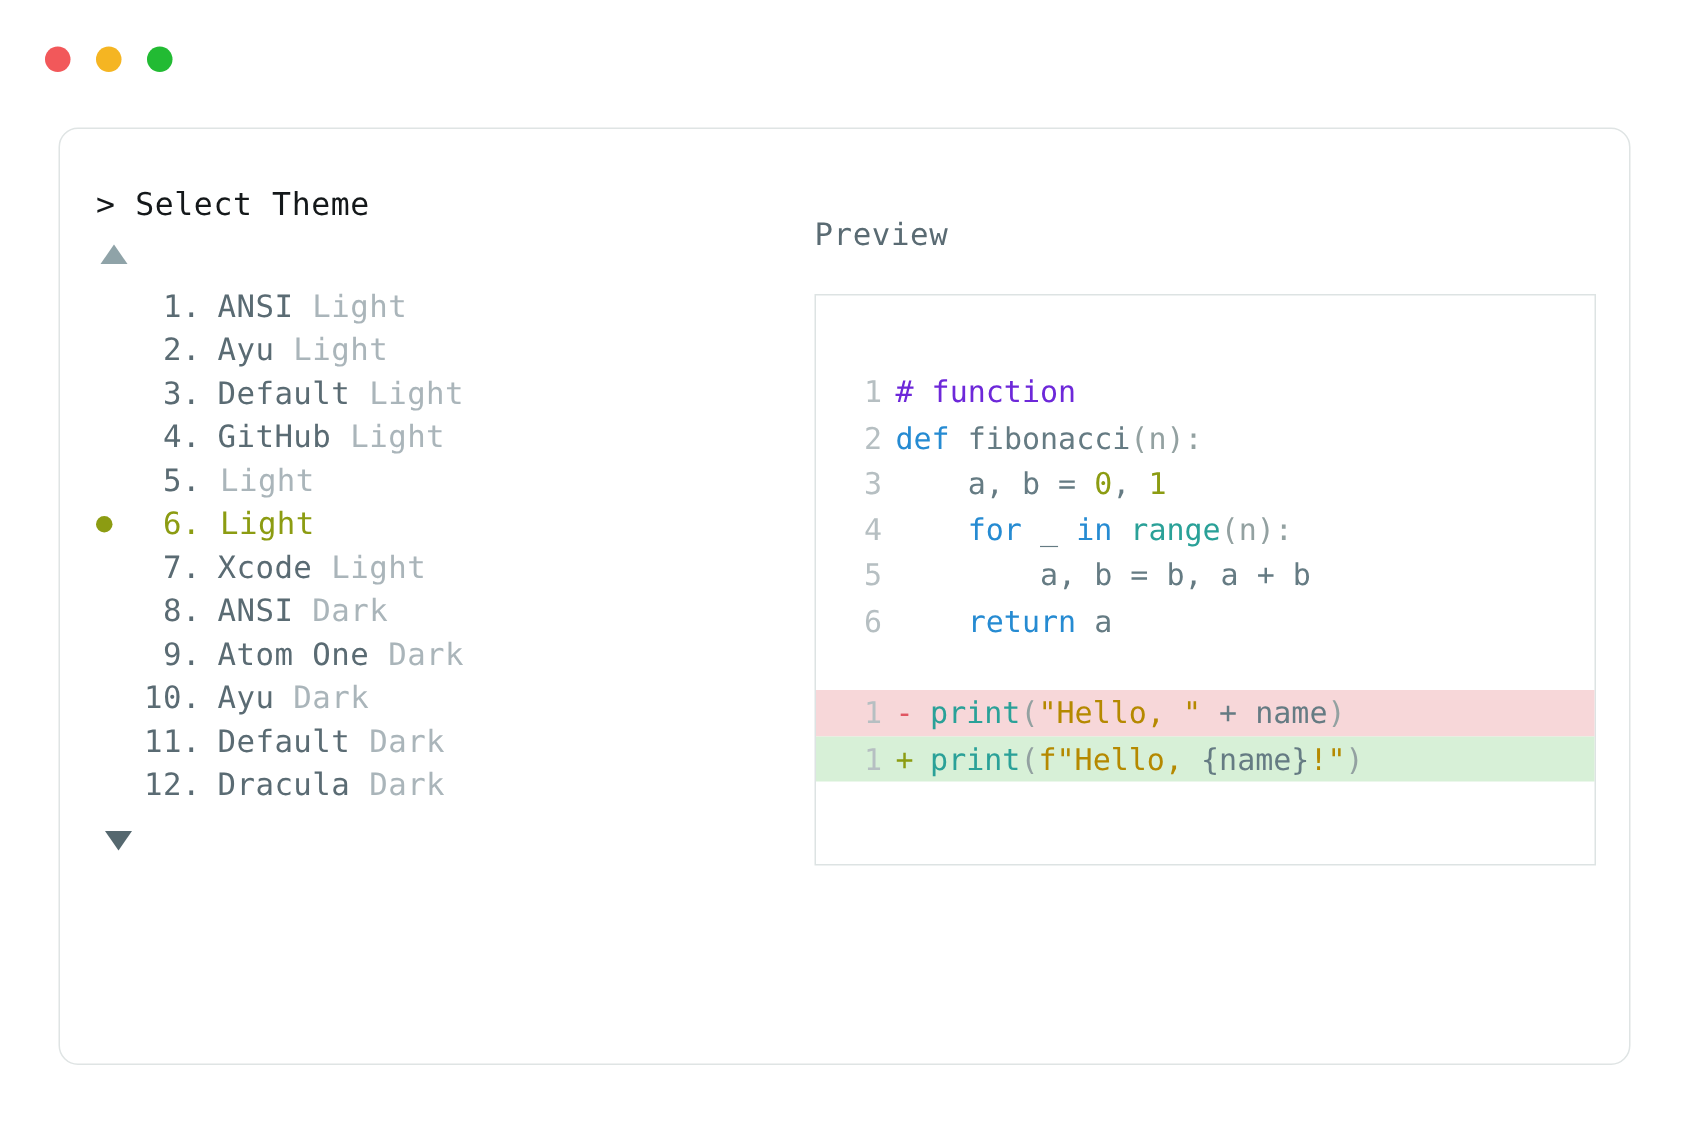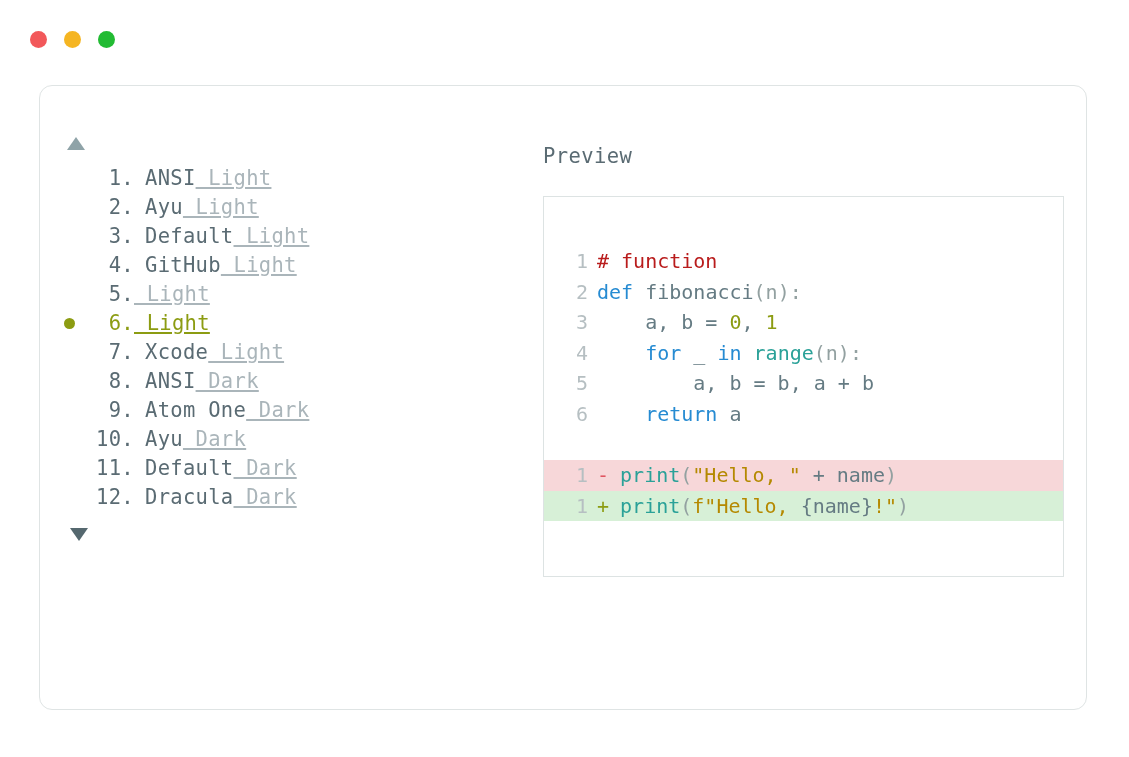--- a/index.html
+++ b/index.html
@@ -111,21 +111,21 @@
     background: #8c9c12;
     display: block;
   }
   .idx {
     width: 44px;
     flex: 0 0 44px;
     text-align: right;
     color: #5a6b73;
   }
   .nm { color: #5a6b73; padding-left: 11px; }
-  .suffix { color: #aab5ba; text-decoration: underline; }
+  .suffix { color: #aab5ba; }
 
   .theme-row.selected .idx,
   .theme-row.selected .nm,
   .theme-row.selected .suffix { color: #8c9c12; }
 
   .arrow-down-wrap { margin-top: 6px; margin-left: 3px; }
 
   .hint {
     position: absolute;
     left: 24px;
@@ -179,21 +179,21 @@
   .diff-block { margin-top: 31px; }
   .code-line.diff-del { background: #f7d7d9; }
   .code-line.diff-add { background: #d7f0d7; }
   .code-line.diff-del .ln,
   .code-line.diff-add .ln { color: #b6bfc2; }
   .sign-del { color: #e05561; padding-left: 9px; }
   .sign-add { color: #8c9c12; padding-left: 9px; }
   .diff-code { padding-left: 11px; }
 
   
-  .t-comment { color: #b91c1c; }
+  .t-comment { color: #6d28d9; }
   .t-kw      { color: #268bd2; }
   .t-fn      { color: #657b83; }
   .t-plain   { color: #657b83; }
   .t-num     { color: #8c9c12; }
   .t-builtin { color: #2aa198; }
   .t-str     { color: #b58900; }
   .t-punc    { color: #93a1a1; }
 </style>
 </head>
 <body>
@@ -203,20 +203,21 @@
     <span class="dot" style="background: rgb(242, 88, 90);"></span>
     <span class="dot" style="background: rgb(245, 181, 34);"></span>
     <span class="dot" style="background: rgb(34, 187, 51);"></span>
   </div>
 </div>
 
 <div class="card">
 <div class="card-inner">
 
   <div class="left-pane">
+    <div class="prompt-line"><span class="prompt-caret">&gt;</span><span> </span><span>Select Theme</span></div>
 
     <div class="scroll-arrow arrow-up"></div>
 
     <ul class="theme-list">
           <li class="theme-row"><span class="bullet-cell"></span><span class="idx">1.</span><span class="nm">ANSI</span><span class="suffix"> Light</span></li>
           <li class="theme-row"><span class="bullet-cell"></span><span class="idx">2.</span><span class="nm">Ayu</span><span class="suffix"> Light</span></li>
           <li class="theme-row"><span class="bullet-cell"></span><span class="idx">3.</span><span class="nm">Default</span><span class="suffix"> Light</span></li>
           <li class="theme-row"><span class="bullet-cell"></span><span class="idx">4.</span><span class="nm">GitHub</span><span class="suffix"> Light</span></li>
           <li class="theme-row"><span class="bullet-cell"></span><span class="idx">5.</span><span class="suffix"> Light</span></li>
           <li class="theme-row selected"><span class="bullet-cell"><span class="bullet" style="background: rgb(140, 156, 18);"></span></span><span class="idx">6.</span><span class="suffix"> Light</span></li>

